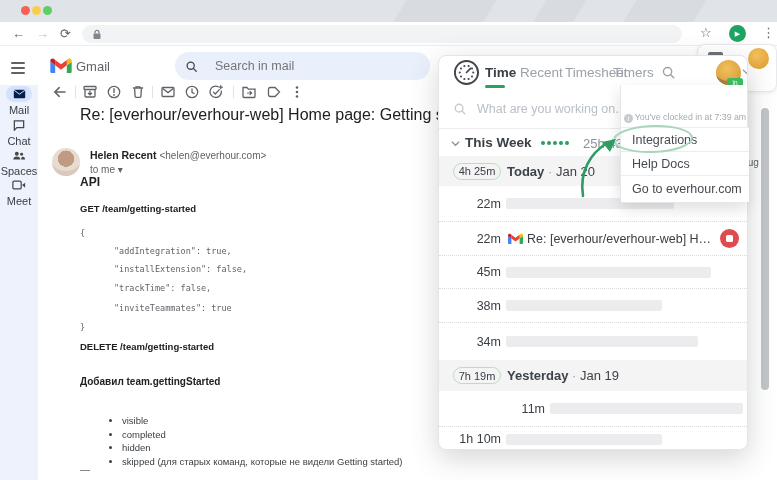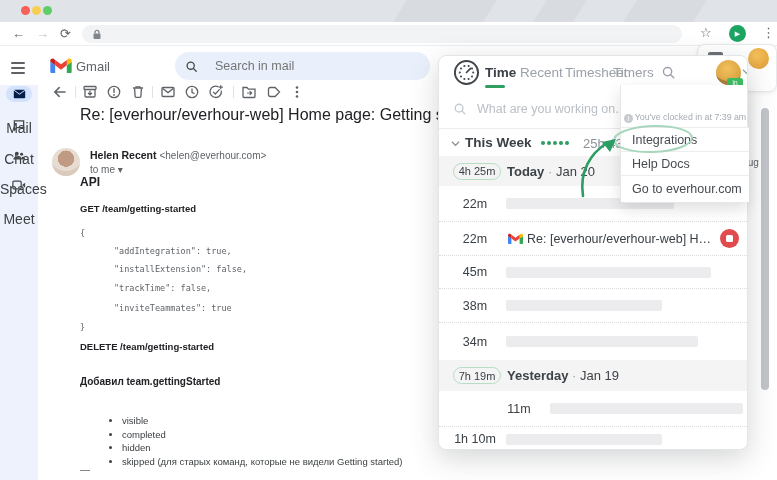--- a/index.html
+++ b/index.html
@@ -24,21 +24,21 @@
   .gm-search input { border:none; background:transparent; outline:none; font-size:12.5px; color:#5f6368; font-family:"Liberation Sans",sans-serif; width:190px; }
   .behind-card { position:absolute; left:697px; top:44px; width:80px; height:48px; background:#fff; border:1px solid #e7e9ec; border-radius:8px; box-shadow:0 1px 4px rgba(0,0,0,.08); z-index:5; }
   .behind-avatar { position:absolute; left:50px; top:3px; width:21px; height:21px; border-radius:50%; background:radial-gradient(circle at 40% 35%, #f5c35e, #e09a32); }
   .behind-txt { position:absolute; left:10px; top:7px; width:15px; height:5px; border-radius:2px; background:#6a7076; }
 
   
   .sidebar { position:absolute; left:0; top:85px; width:38px; height:395px; background:#edf2fc; }
   .sb-item { position:absolute; left:0; width:38px; text-align:center; }
   .sb-pill { width:26px; height:16px; border-radius:8px; margin:0 auto; display:flex; align-items:center; justify-content:center; }
   .sb-pill.active { background:#d3e3fd; }
-  .sb-label { font-size:14px; color:#3c4043; display:block; margin-top:18px; }
+  .sb-label { font-size:11px; color:#3c4043; display:block; margin-top:2px; }
 
   
   .toolbar-ic { position:absolute; top:84px; width:16px; height:16px; }
   .tb-divider { position:absolute; top:86px; width:1px; height:12px; background:#e0e2e5; }
   .subject { position:absolute; left:80px; top:106px; font-size:16px; color:#202124; white-space:nowrap; }
   .sender-avatar { position:absolute; left:52px; top:148px; width:28px; height:28px; border-radius:50%;
     background:radial-gradient(circle at 50% 38%, #c09a82 0 36%, #e6dcd2 37%);
     box-shadow:inset 0 -9px 0 -4px #d9cabb; }
   .sender-name { position:absolute; left:90px; top:149px; font-size:10.5px; color:#202124; font-weight:bold; }
   .sender-email { font-weight:normal; color:#5f6368; font-size:10px; }
@@ -63,21 +63,21 @@
   .eh-searchrow { position:absolute; left:0; top:33px; width:310px; height:40px; border-bottom:1px solid #ececee; display:flex; align-items:center; padding:0 14px; gap:10px; }
   .eh-searchrow input { border:none; outline:none; background:transparent; font-size:12.5px; color:#6d747b; font-family:"Liberation Sans",sans-serif; width:230px; }
   .eh-searchrow input::placeholder { color:#b9bfc6; }
   .eh-week { position:absolute; left:0; top:76px; width:291px; height:24px; }
   .eh-week-label { position:absolute; left:26px; top:3px; font-size:13.5px; font-weight:bold; color:#3a4046; }
   .wdot { position:absolute; top:9px; width:3.8px; height:3.8px; border-radius:50%; }
   .eh-week-total { position:absolute; left:144px; top:4px; font-size:13px; color:#8c9298; }
   .eh-row { position:absolute; left:0; width:310px; display:flex; align-items:center; }
   .eh-row.dotted { border-top:1px dotted #d9dbde; }
   .eh-row.day { background:#f4f4f5; }
-  .eh-time { position:absolute; left:10px; width:52px; text-align:center; font-size:12.5px; color:#3a4046; }
+  .eh-time { position:absolute; left:10px; width:52px; text-align:right; font-size:12.5px; color:#3a4046; }
   .eh-pill { position:absolute; left:14px; width:48px; text-align:center; font-size:11px; color:#3a4046; border:1.5px solid #b7ddc4; border-radius:10px; padding:1.5px 0; }
   .eh-daylabel { position:absolute; left:68px; font-size:13px; color:#3c4247; }
   .eh-daylabel b { font-weight:bold; }
   .eh-bar { position:absolute; left:67px; height:11px; border-radius:2px; background:#ececef; }
   .eh-entry-title { position:absolute; left:88px; width:186px; font-size:12.5px; color:#3a4046; white-space:nowrap; overflow:hidden; text-overflow:ellipsis; }
   .stop-btn { position:absolute; left:281px; width:19px; height:19px; border-radius:50%; display:flex; align-items:center; justify-content:center; }
   .stop-btn i { width:7px; height:7px; border-radius:1.5px; background:#fff; display:block; }
 
   
   .eh-menu { position:absolute; left:620px; top:85px; width:128px; height:118px; background:#fff; border:1px solid #e5e7e9; border-top:none; border-radius:0 0 6px 6px; box-shadow:0 6px 16px rgba(0,0,0,.13); z-index:30; }

